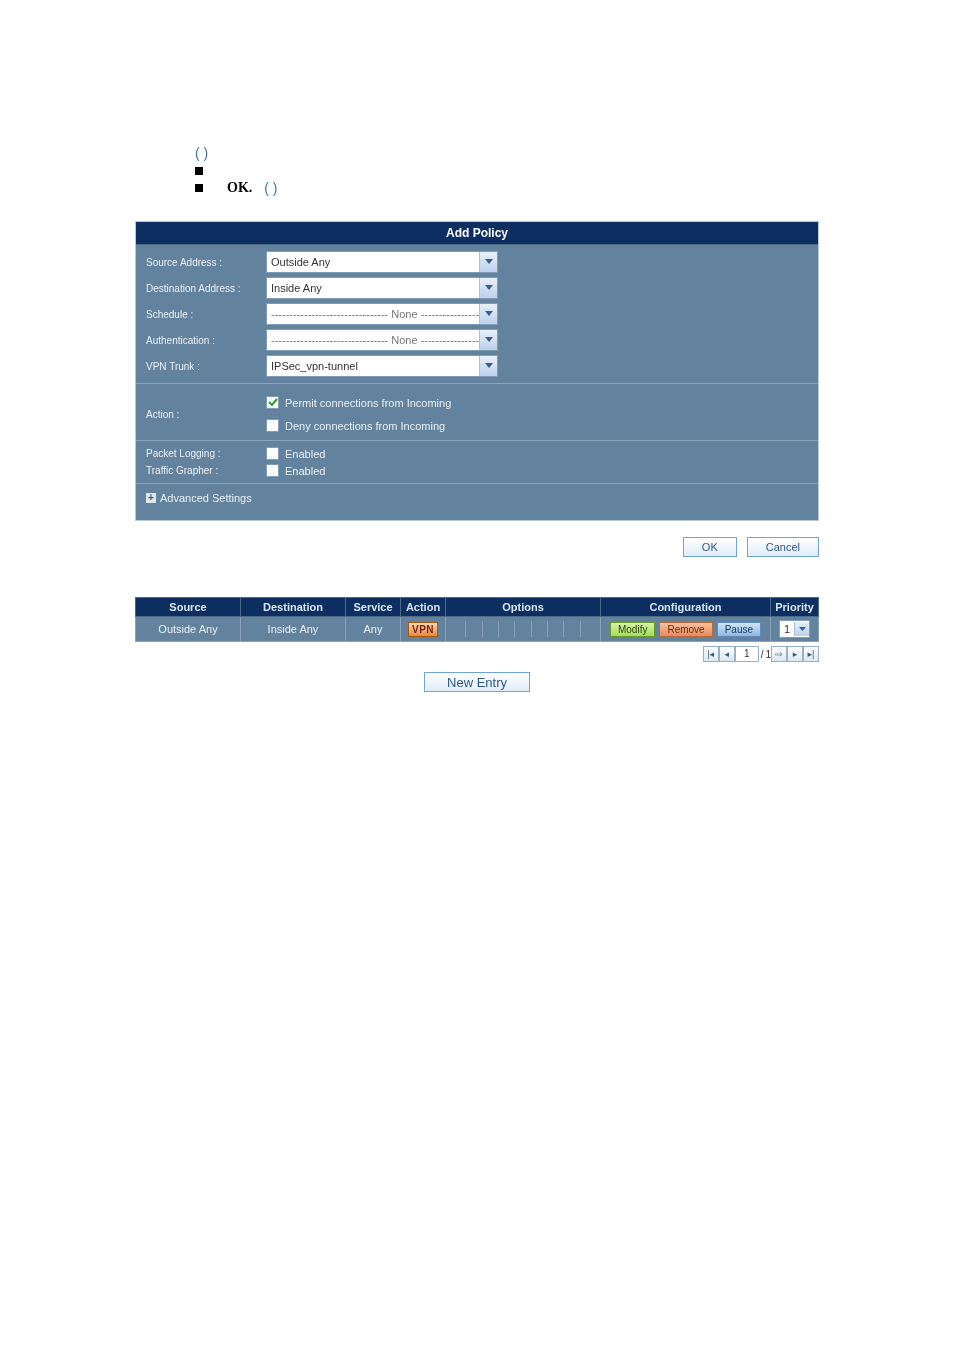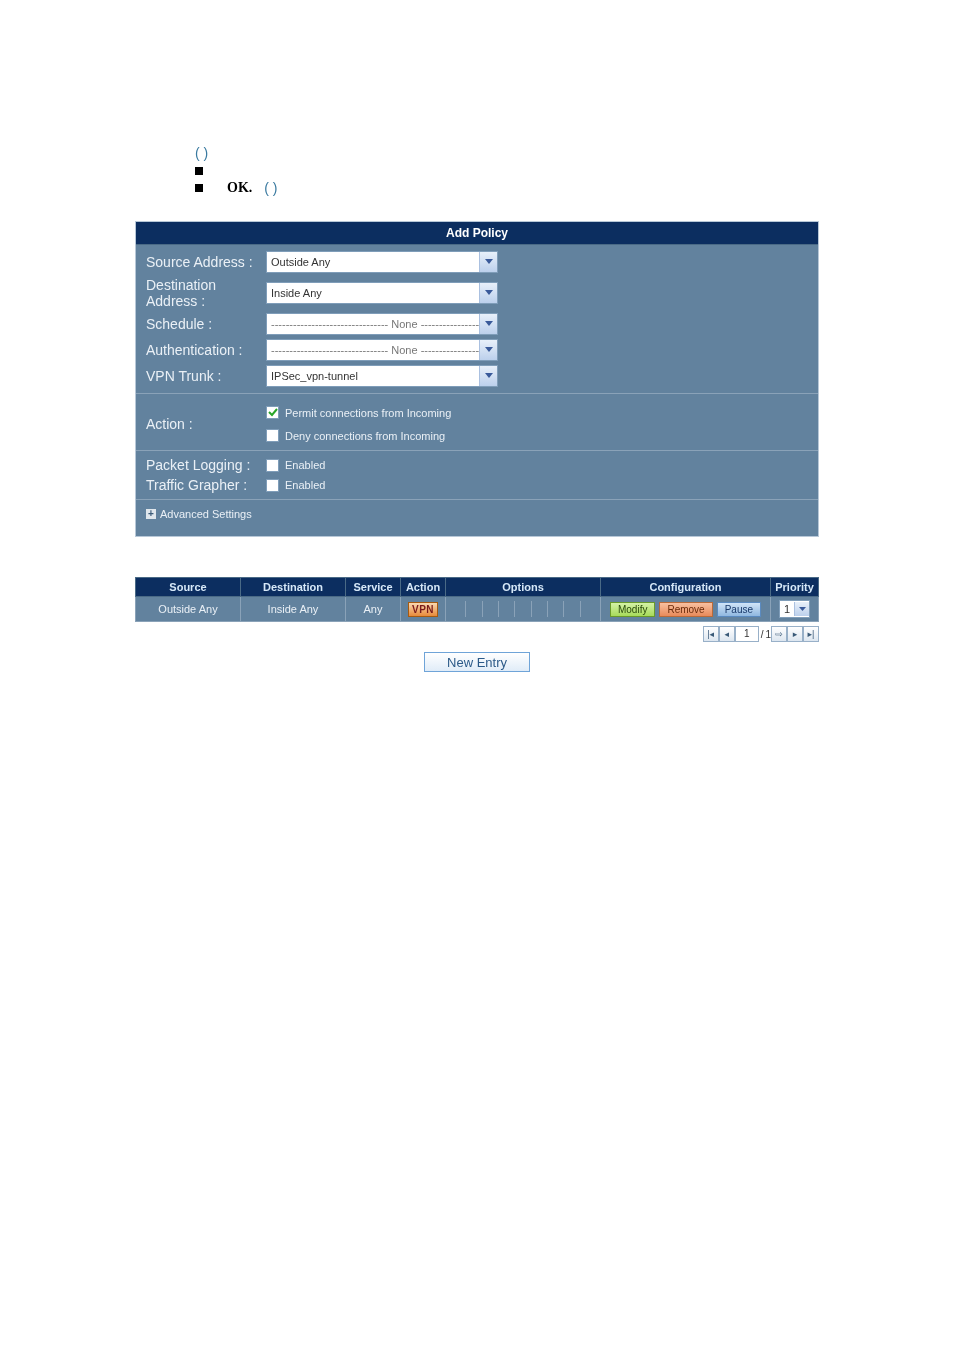--- a/index.html
+++ b/index.html
@@ -57,21 +57,21 @@
     padding: 4px 0;
   }
   .form-row {
     display: flex;
     align-items: center;
     padding: 2px 10px;
   }
   .form-label {
     flex: 0 0 120px;
     color: #eaf0f6;
-    font-size: 14px;
+    font-size: 10px;
   }
   .select {
     display: flex;
     align-items: center;
     height: 20px;
     background: #fff;
     border: 1px solid #7f9db9;
     width: 230px;
   }
   .select-text {
@@ -415,20 +415,24 @@
       </div>
     </div>
 
     <div class="adv">
       <span class="adv-plus">+</span>
       <span>Advanced Settings</span>
     </div>
 
   </div>
 
+  <div class="btn-row">
+    <div class="btn">OK</div>
+    <div class="btn">Cancel</div>
+  </div>
 
   <div class="list-wrap">
     <table class="list-table">
       <colgroup>
         <col class="col-src">
           <col class="col-dst">
           <col class="col-svc">
         <col class="col-act">
           <col class="col-opt">
           <col class="col-cfg">

